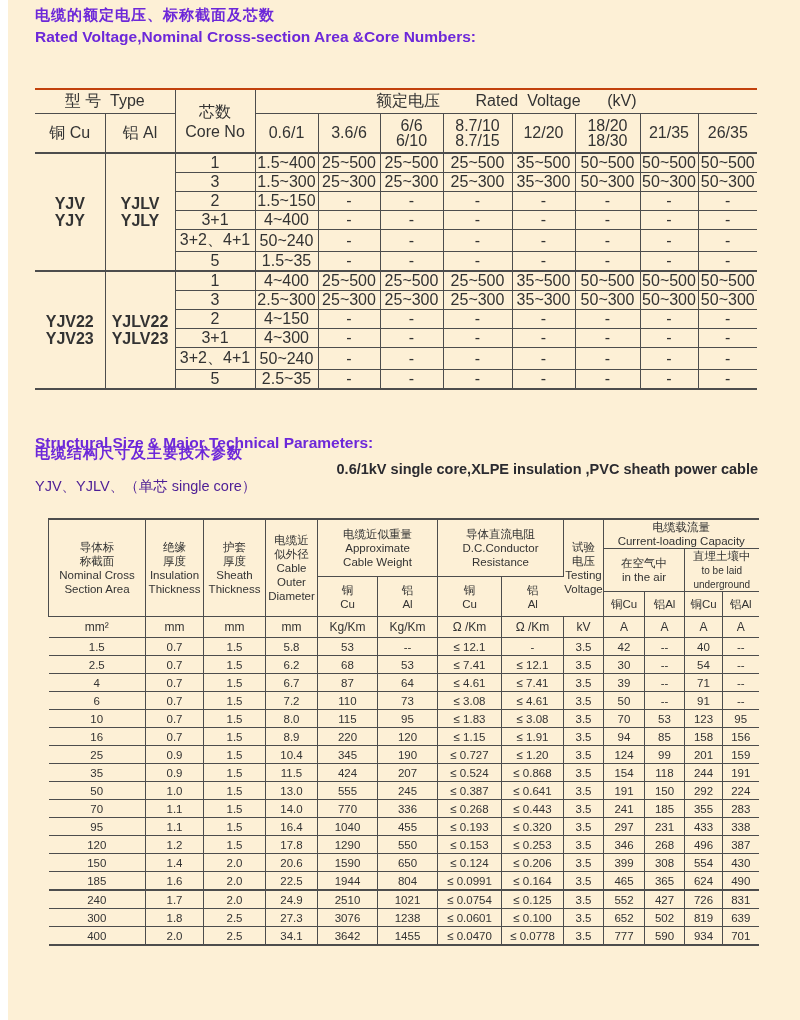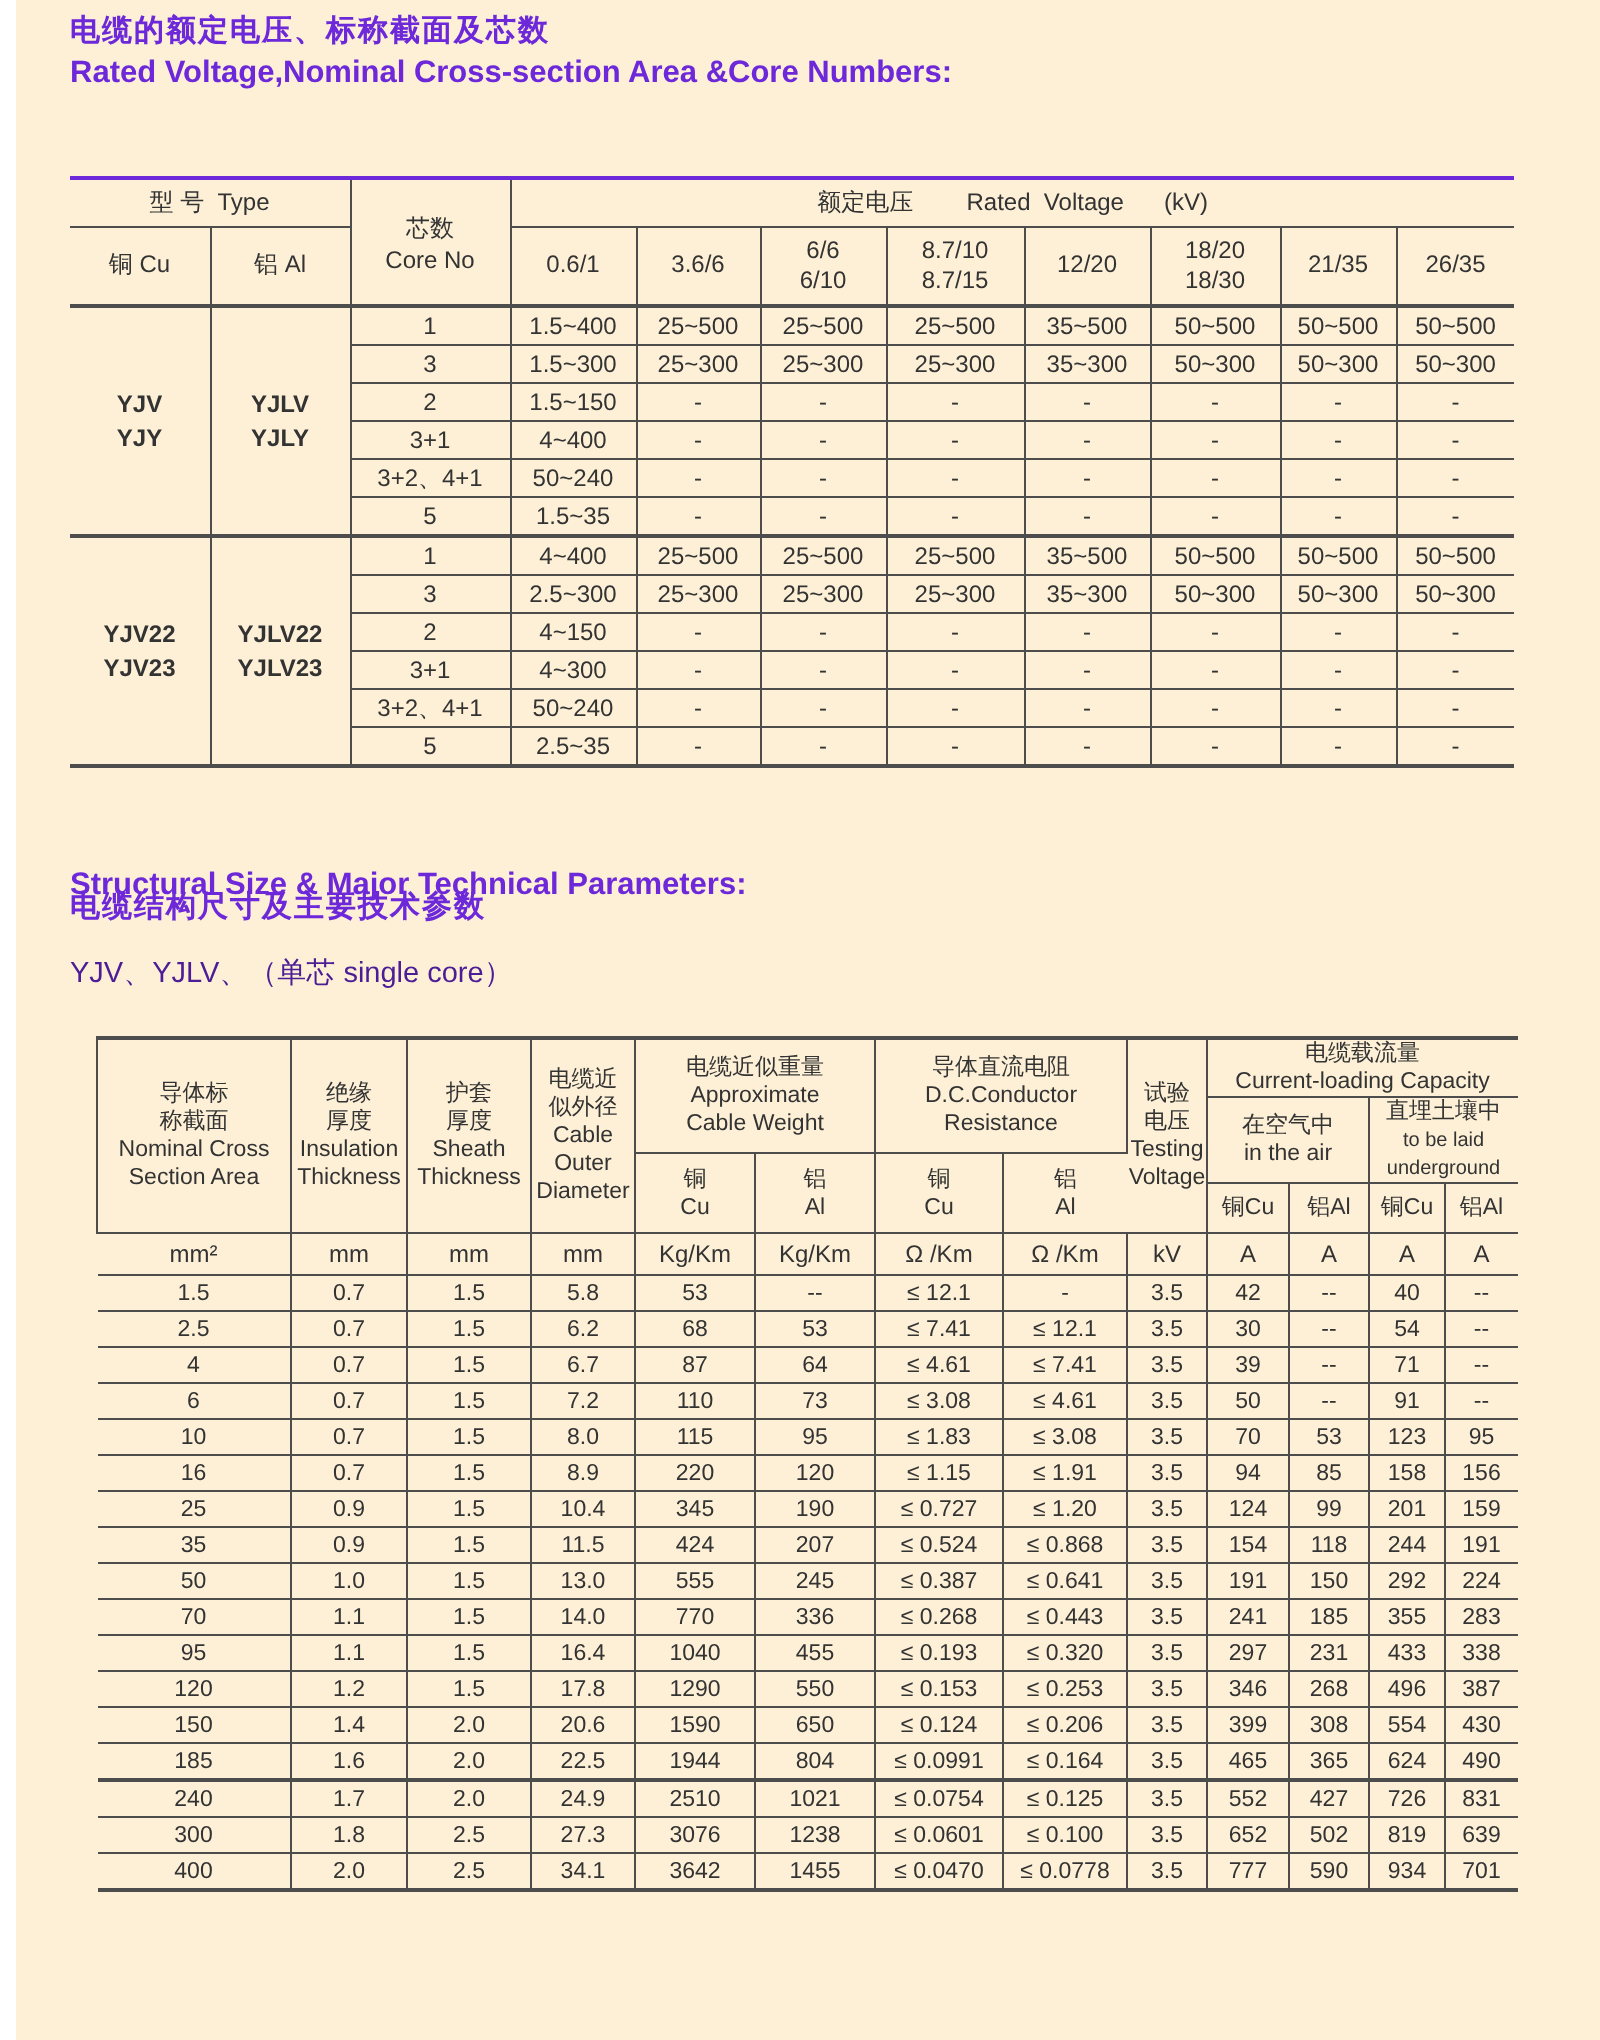--- a/index.html
+++ b/index.html
@@ -21,21 +21,21 @@
   .sub-right .l1{font-size:13px;line-height:22px;}
   .sub-right .l2{font-size:14.5px;line-height:23px;}
 
   table{border-collapse:collapse;table-layout:fixed;color:#333;}
   th,td{padding:0;text-align:center;vertical-align:middle;font-weight:normal;overflow:visible;}
   th{white-space:pre-line;}
   td{white-space:nowrap;}
 
   
   .t1{position:absolute;left:35px;top:88px;width:722px;
-      border-top:2px solid #6d28d9;border-bottom:2px solid #4d4d4d;font-size:12px;}
+      border-top:2px solid #c2410c;border-bottom:2px solid #4d4d4d;font-size:16px;}
   .t1 th,.t1 td{border-right:1px solid #4d4d4d;border-bottom:1px solid #4d4d4d;}
   .t1 tr > *:last-child{border-right:none;}
   .t1 thead tr:nth-child(1){height:24px;}
   .t1 thead tr:nth-child(2){height:40px;}
   .t1 thead tr:nth-child(2) th{line-height:15px;}
   .t1 thead tr:nth-child(2) th,.t1 .hdr-deep{border-bottom:2px solid #4d4d4d;}
   .t1 tbody td{height:18px;}
   .t1 .grp-start td{border-top:2px solid #4d4d4d;}
   .t1 .type-cell{white-space:pre-line;line-height:17px;font-weight:bold;}
   .spread{white-space:pre;}
@@ -243,20 +243,21 @@
         <td>-</td>
       </tr>
     </tbody>
 </table>
 
 <div id="t2-zh" class="sec-title zh">电缆结构尺寸及主要技术参数</div>
 <div id="t2-en" class="sec-title en">Structural Size &amp; Major Technical Parameters:</div>
 
 <div class="sub-left">YJV、YJLV、（单芯 single core）</div>
 <div class="sub-right">
+  <div class="l2">0.6/1kV single core,XLPE insulation ,PVC sheath power cable</div>
 </div>
 
 <table class="t2">
   <colgroup>
     <col style="width:97px">
       <col style="width:58px">
       <col style="width:62px">
       <col style="width:52px">
     <col style="width:60px">
       <col style="width:60px">

